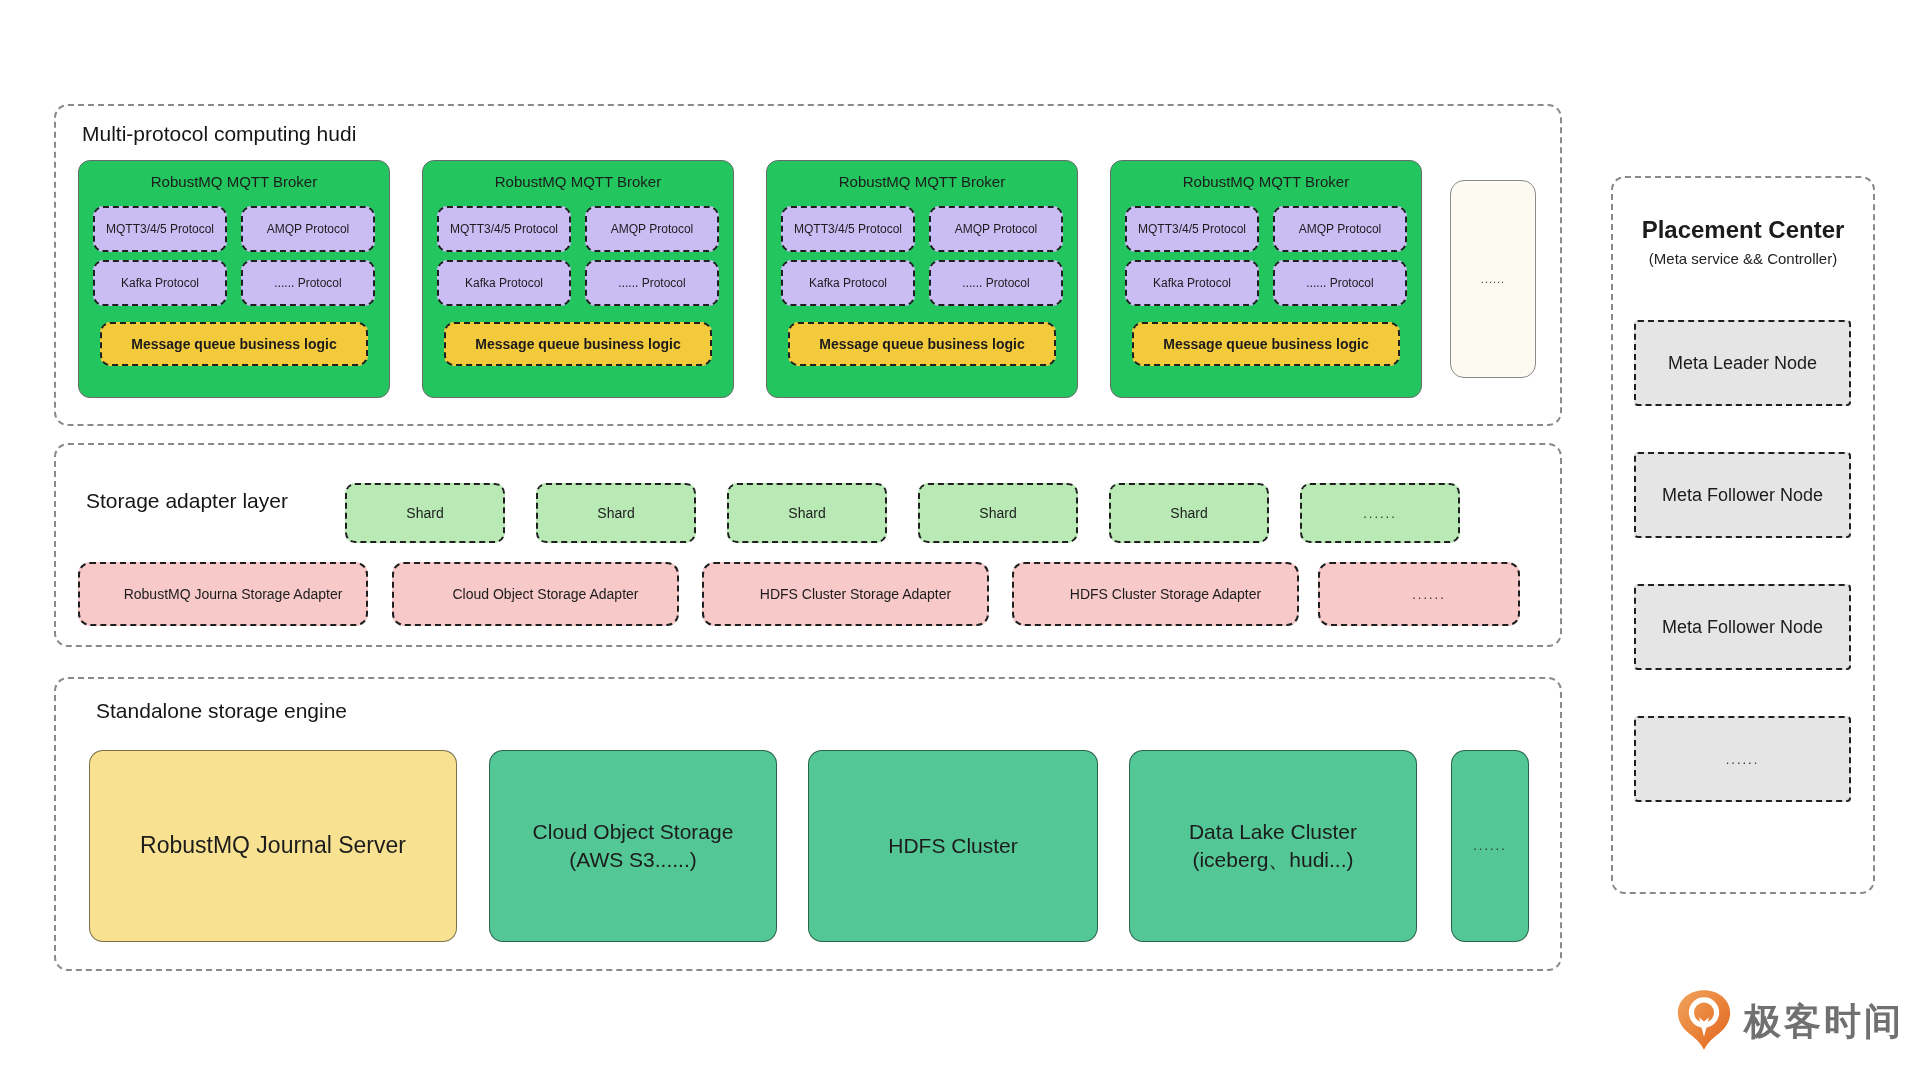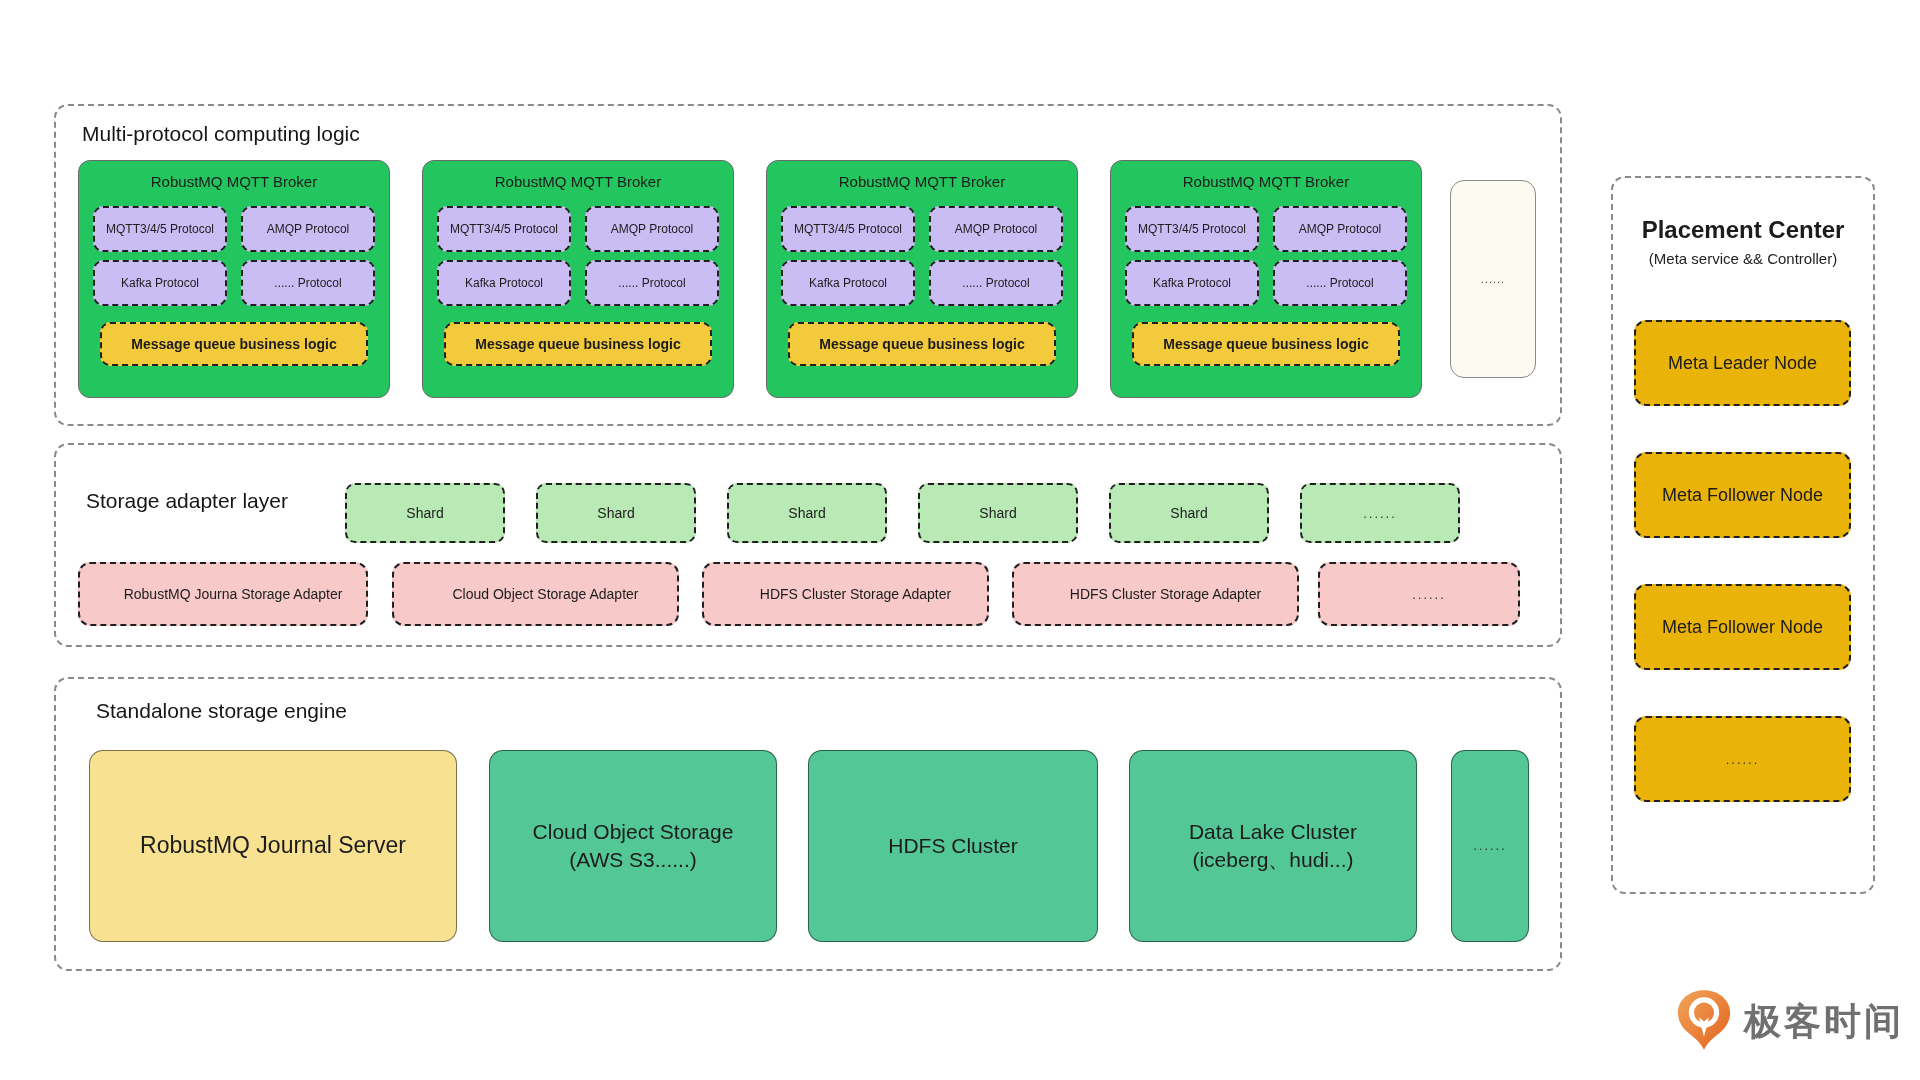--- a/index.html
+++ b/index.html
@@ -54,36 +54,36 @@
   .engine:nth-child(1){left:33px;width:368px;background:#f8e291;font-size:23px;}
   .engine:nth-child(2){left:433px;width:288px;}
   .engine:nth-child(3){left:752px;width:290px;}
   .engine:nth-child(4){left:1073px;width:288px;}
   .engine:nth-child(5){left:1395px;width:78px;}
 
   
   .pc-title{margin-top:38px;text-align:center;font-size:24px;font-weight:600;}
   .pc-sub{margin-top:6px;text-align:center;font-size:15px;color:#222;}
   .node-col{position:absolute;left:21px;top:142px;display:flex;flex-direction:column;gap:46px;}
-  .node{width:217px;height:86px;box-sizing:border-box;border:2px dashed #1f1f1f;border-radius:12px;
-        background:#eab308;display:flex;align-items:center;justify-content:center;font-size:18px;}
+  .node{width:217px;height:86px;box-sizing:border-box;border:2px dashed #1f1f1f;border-radius:4px;
+        background:#e5e5e5;display:flex;align-items:center;justify-content:center;font-size:18px;}
 
   .dots{font-size:13px !important;letter-spacing:2px;color:#333;font-weight:400 !important;}
 
   
   .logo{position:absolute;left:1676px;top:988px;display:flex;align-items:center;gap:12px;}
   .logo-text{font-size:37px;font-weight:700;color:#707070;letter-spacing:3px;white-space:nowrap;}
 </style>
 </head>
 <body>
 
 <div class="canvas">
 
   <div class="section sec-computing">
-    <div class="layer-title t-computing">Multi-protocol computing logic</div>
+    <div class="layer-title t-computing">Multi-protocol computing hudi</div>
     <div class="broker-row">
         <div class="broker">
           <div class="broker-title">RobustMQ MQTT Broker</div>
           <div class="proto-grid">
             <div class="proto">MQTT3/4/5 Protocol</div>
             <div class="proto">AMQP Protocol</div>
             <div class="proto">Kafka Protocol</div>
             <div class="proto">...... Protocol</div>
           </div>
           <div class="mq-logic">Message queue business logic</div>

